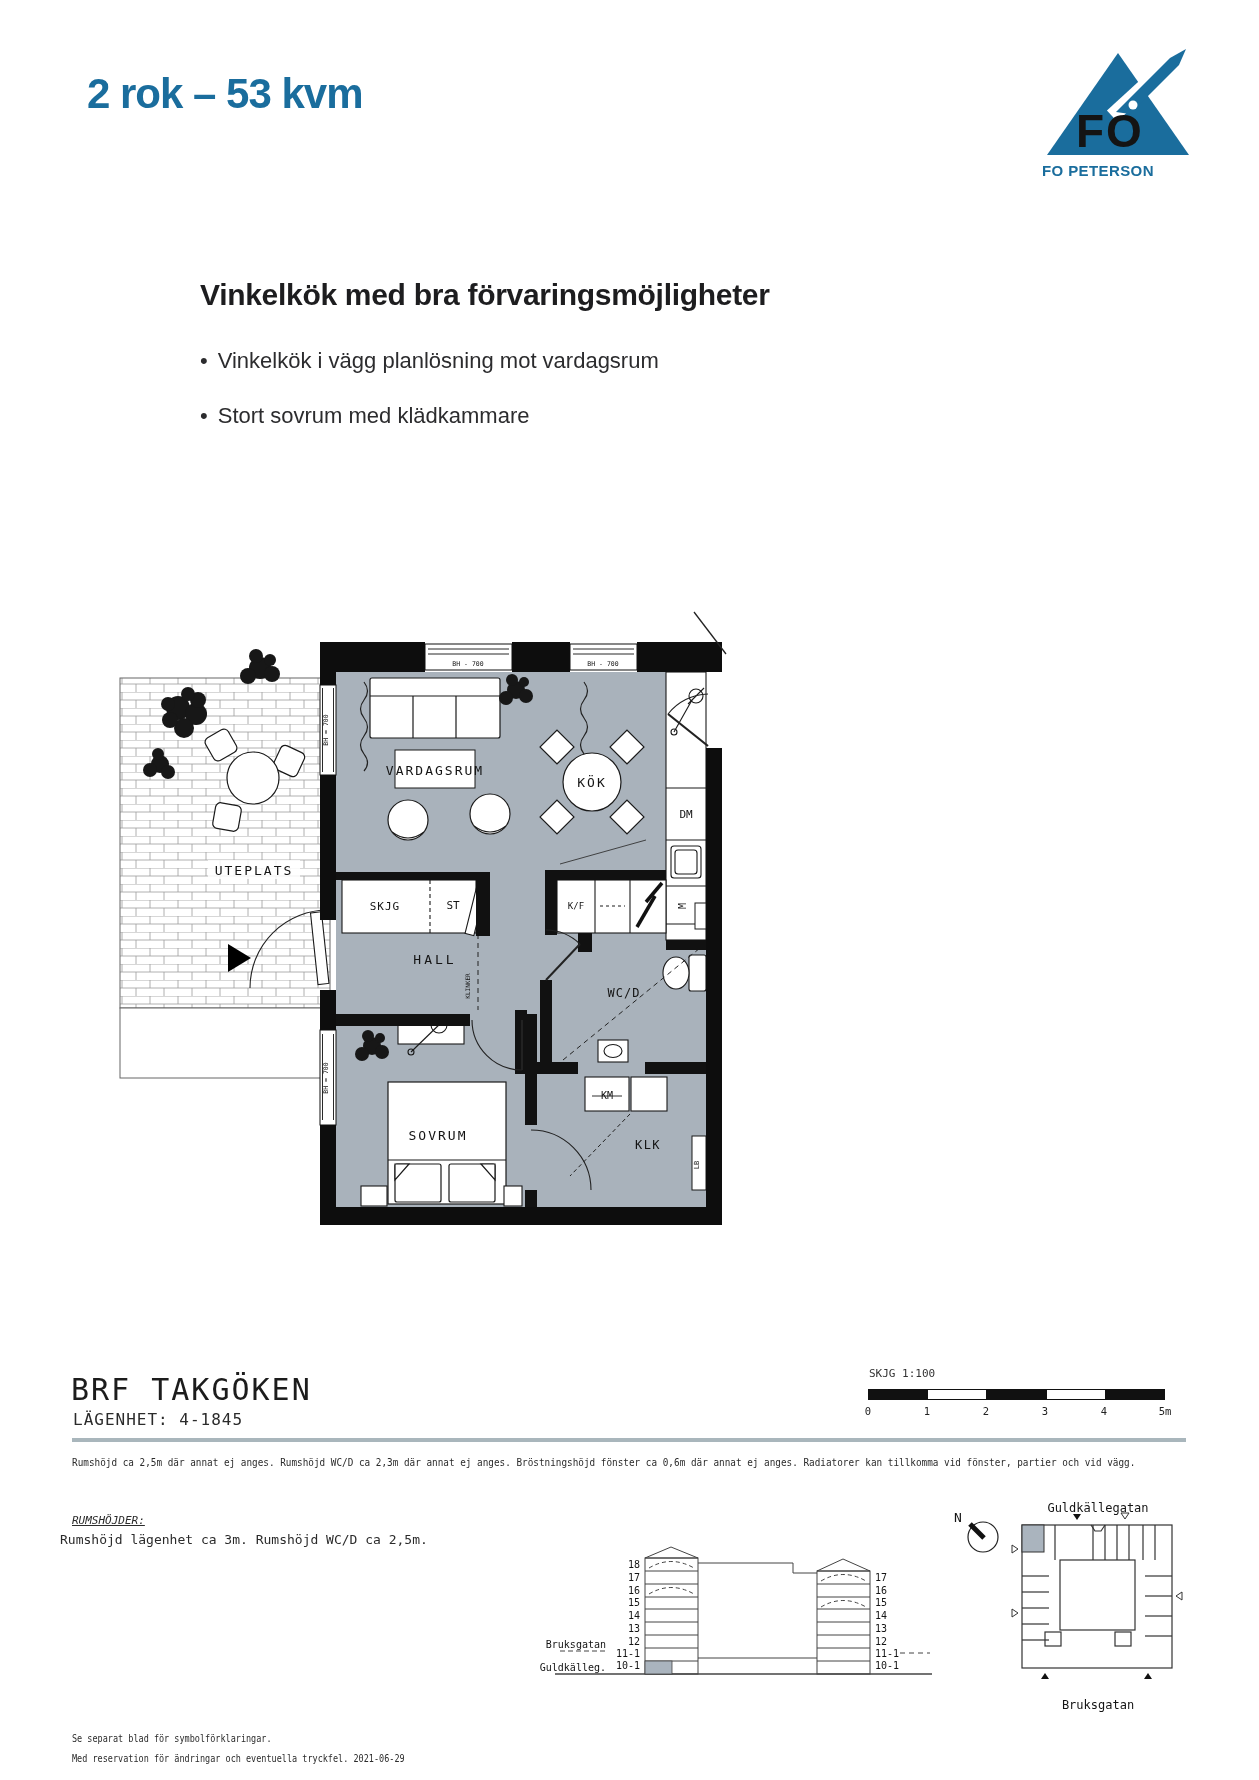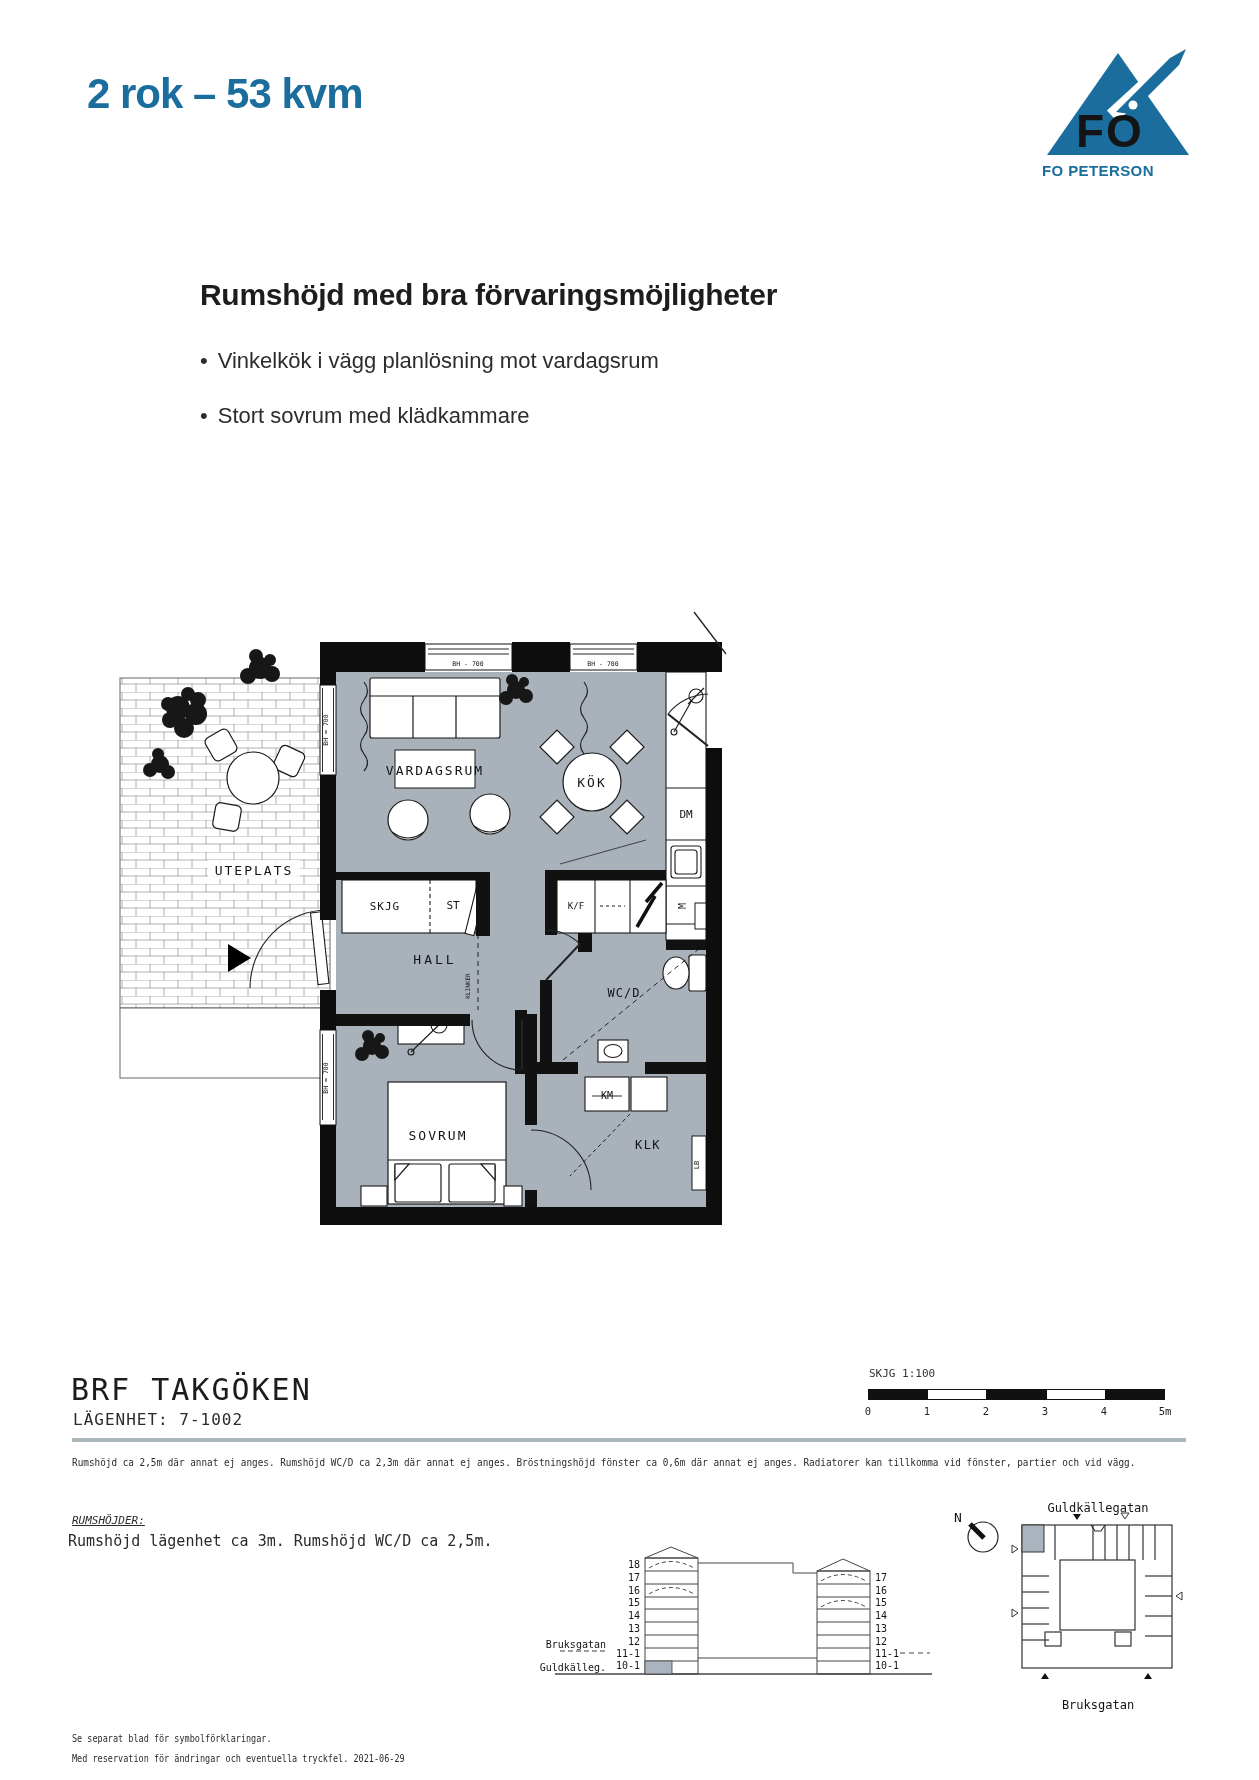--- a/index.html
+++ b/index.html
@@ -18,42 +18,42 @@
   .apt{left:73px;top:1410px;font-size:16px;letter-spacing:1px;color:#2b2b2b;}
   .skala{left:869px;top:1367px;font-size:11px;color:#333;}
   .scalebar{left:868px;top:1389px;width:295px;height:9px;border:1px solid #111;display:flex;}
   .scalebar .seg{flex:1;}
   .seg.b{background:#111;} .seg.w{background:#fff;border-left:1px solid #111;border-right:1px solid #111;}
   .scale-ticks{left:868px;top:1405px;width:300px;height:14px;font-size:10.5px;color:#222;}
   .scale-ticks span{position:absolute;transform:translateX(-50%);}
   .divider{left:72px;top:1438px;width:1114px;height:4px;background:#a9b6bc;}
   .note1{left:72px;top:1456px;font-size:10.5px;white-space:nowrap;transform:scaleX(0.89);transform-origin:0 0;color:#2b2b2b;}
   .rh-head{left:72px;top:1514px;font-size:11px;text-decoration:underline;color:#2b2b2b;font-style:italic;}
-  .rh-body{left:68px;top:1532px;font-size:15px;color:#2b2b2b;}
+  .rh-body{left:60px;top:1532px;font-size:13px;color:#2b2b2b;}
   .foot{font-size:10px;white-space:nowrap;transform:scaleX(0.85);transform-origin:0 0;color:#2b2b2b;}
   svg{display:block;}
   svg text{font-family:"DejaVu Sans Mono",monospace;fill:#141414;}
 </style>
 </head>
 <body>
 
 <div class="abs title">2 rok – 53 kvm</div>
 
 <div class="abs logo">
   <svg width="152" height="112" viewBox="0 0 152 112">
     <polygon points="76,5 147,107 5,107" fill="#1a6d9d"></polygon>
     <line x1="70" y1="68" x2="141" y2="3" stroke="#ffffff" stroke-width="15"></line>
     <polygon points="74,64 128,10 144,1 137,17 88,66" fill="#1a6d9d"></polygon>
     <circle cx="91" cy="57" r="4.5" fill="#ffffff"></circle>
     <text x="34" y="99" font-size="46" font-weight="bold" fill="#ffffff" style="font-family:'Liberation Sans',sans-serif;letter-spacing:2px;">FO</text>
   </svg>
   <div class="logo-name">FO PETERSON</div>
 </div>
 
-<div class="abs heading">Rumshöjd med bra förvaringsmöjligheter</div>
+<div class="abs heading">Vinkelkök med bra förvaringsmöjligheter</div>
 
 <div class="abs bullets">
   <div class="bullet-row">
     <span class="glyph">•</span><span>Vinkelkök i vägg planlösning mot vardagsrum</span>
   </div>
   <div class="bullet-row">
     <span class="glyph">•</span><span>Stort sovrum med klädkammare</span>
   </div>
 </div>
 
@@ -299,21 +299,21 @@
   </g>
   <g>
     <rect x="212" y="482" width="16" height="95" fill="#ffffff" stroke="#111" stroke-width="1"></rect>
     <line x1="214.5" y1="486" x2="214.5" y2="572" stroke="#111" stroke-width="0.9"></line>
     <line x1="225.5" y1="486" x2="225.5" y2="572" stroke="#111" stroke-width="0.9"></line>
     <text x="220" y="530" font-size="6.5" text-anchor="middle" transform="rotate(-90 220 530)">BH = 700</text>
   </g>
 </svg>
 
 <div class="abs cad brf">BRF TAKGÖKEN</div>
-<div class="abs cad apt">LÄGENHET: 7-1002</div>
+<div class="abs cad apt">LÄGENHET: 4-1845</div>
 
 <div class="abs cad skala">SKJG 1:100</div>
 <div class="abs scalebar">
   <div class="seg b"></div>
   <div class="seg w"></div>
   <div class="seg b"></div>
   <div class="seg w"></div>
   <div class="seg b"></div>
 </div>
 <div class="abs cad scale-ticks">

